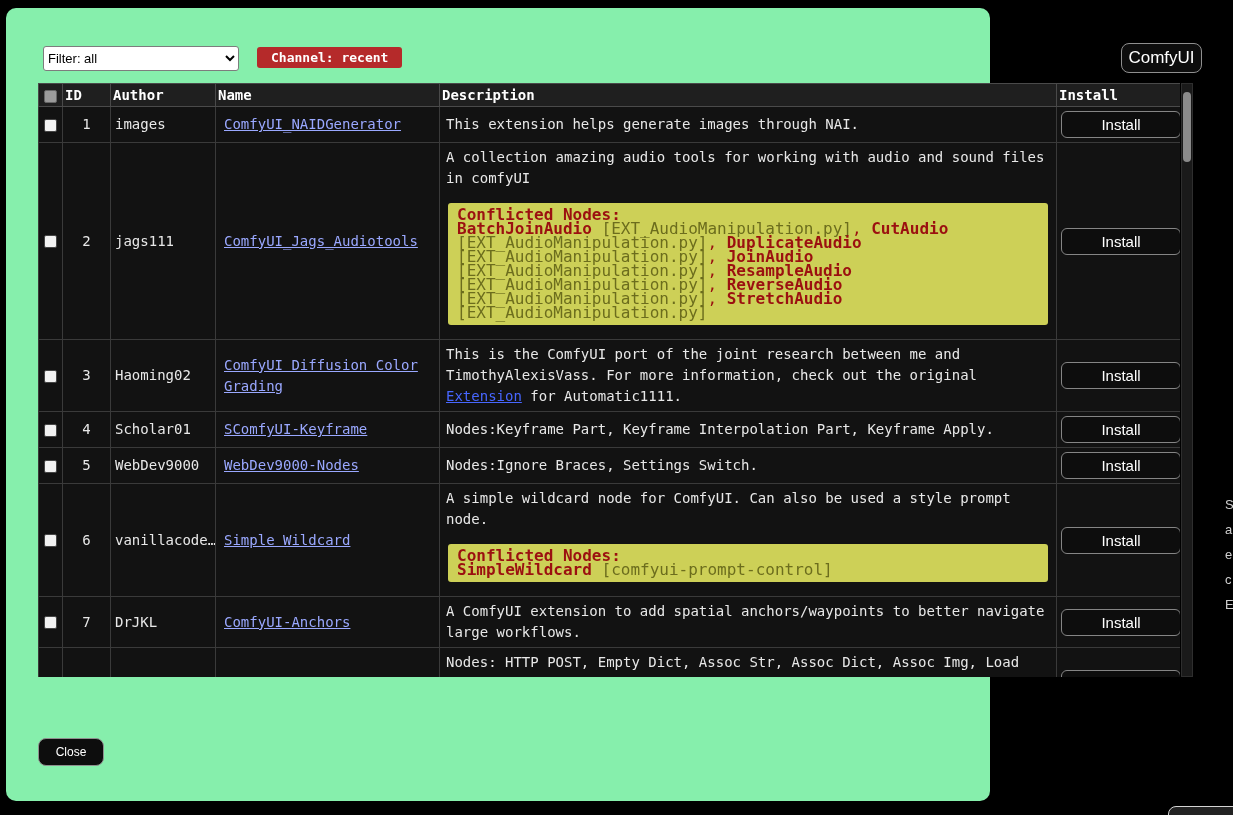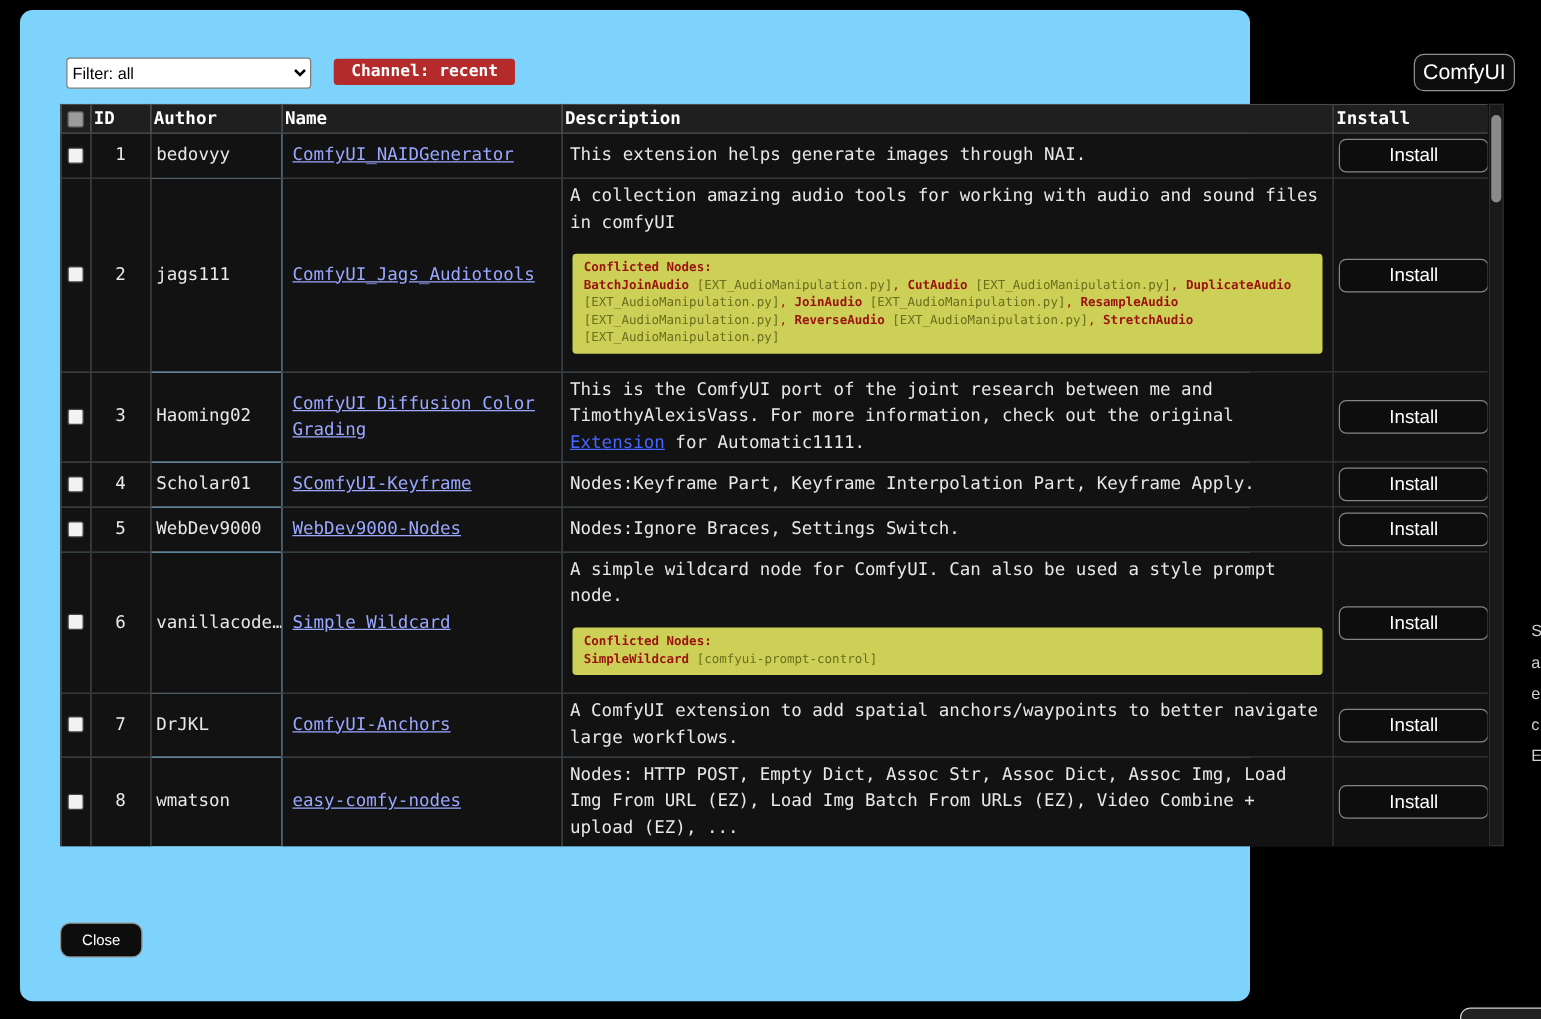--- a/index.html
+++ b/index.html
@@ -1,20 +1,20 @@
 <!DOCTYPE html>
 <html><head>
 <meta charset="utf-8">
 <style>
   * { margin:0; padding:0; box-sizing:border-box; }
   html,body { width:1233px; height:815px; background:#000; overflow:hidden;
               font-family:"DejaVu Sans Mono", monospace; }
 
-  .dialog { position:absolute; left:16px; top:8px; width:984px; height:793px;
-            background:#7dd3fc; border-radius:10px; }
+  .dialog { position:absolute; left:6px; top:8px; width:984px; height:793px;
+            background:#86efac; border-radius:10px; }
 
   
   .filter-select { position:absolute; left:37px; top:38px; width:196px; height:25px;
                    font:13px "Liberation Sans", sans-serif; background:#fff; color:#000;
                    border:1px solid #7d7d7d; border-radius:3px; }
   .channel-badge { position:absolute; left:251px; top:39px; padding:3px 14px;
                    background:#b52a2a; color:#fff; border-radius:3px;
                    font:bold 13px "DejaVu Sans Mono", monospace; }
   .search-input  { position:absolute; left:895px; top:37px; width:210px; height:26px;
                    background:#2b2b2b; border:1px solid #8a8a8a; border-radius:2px;
@@ -32,21 +32,21 @@
        font-size:14px; padding:3px 2px; height:23px; text-align:left; }
   td { background:#121212; border:1px solid #3a3a3a; color:#e8e8e8;
        font-size:14px; line-height:21px; padding:4px; vertical-align:middle; }
   .c-id { text-align:center; }
   .c-author { white-space:nowrap; overflow:hidden; }
   .c-name { padding-left:8px; }
   .name-link { color:#9aa8ff; font-weight:400; text-decoration:underline; }
   .c-desc { padding:4px 6px; }
   .desc-link { color:#4766ff; text-decoration:underline; }
   .conflict-box { background:#cdd057; border-radius:3px; margin:14px 2px 10px 2px;
-                  padding:5px 9px; color:#9b1010; font-size:10px; line-height:14px; }
+                  padding:5px 9px; color:#9b1010; font-size:16px; line-height:14px; }
   .conflict-label { font-weight:700; }
   .conflict-node { font-weight:700; }
   .conflict-ref { color:#6c6d1d; font-weight:400; }
   .c-install { text-align:center; }
   .install-btn { width:120px; height:27px; background:#0d0d0d; border:1px solid #858585;
                  border-radius:6px; color:#fff; font:15px "Liberation Sans", sans-serif; cursor:pointer; }
 
   input[type=checkbox] { appearance:none; -webkit-appearance:none; width:13px; height:13px;
                          border-radius:2px; vertical-align:middle; cursor:pointer; }
   .row-check { background:#f2f2f2; border:1px solid #454545; }
@@ -98,21 +98,21 @@
           <th>Author</th>
           <th>Name</th>
           <th>Description</th>
           <th>Install</th>
         </tr>
       </thead>
       <tbody>
           <tr class="row">
             <td class="c-check"><input class="row-check" type="checkbox" style=""></td>
             <td class="c-id">1</td>
-            <td class="c-author">bedovyy</td>
+            <td class="c-author">images</td>
             <td class="c-name"><a class="name-link" href="#">ComfyUI_NAIDGenerator</a></td>
             <td class="c-desc">
               <div class="desc-text">This extension helps generate images through NAI.</div>
             </td>
             <td class="c-install"><button class="install-btn">Install</button></td>
           </tr>
           <tr class="row">
             <td class="c-check"><input class="row-check" type="checkbox" style=""></td>
             <td class="c-id">2</td>
             <td class="c-author">jags111</td>

